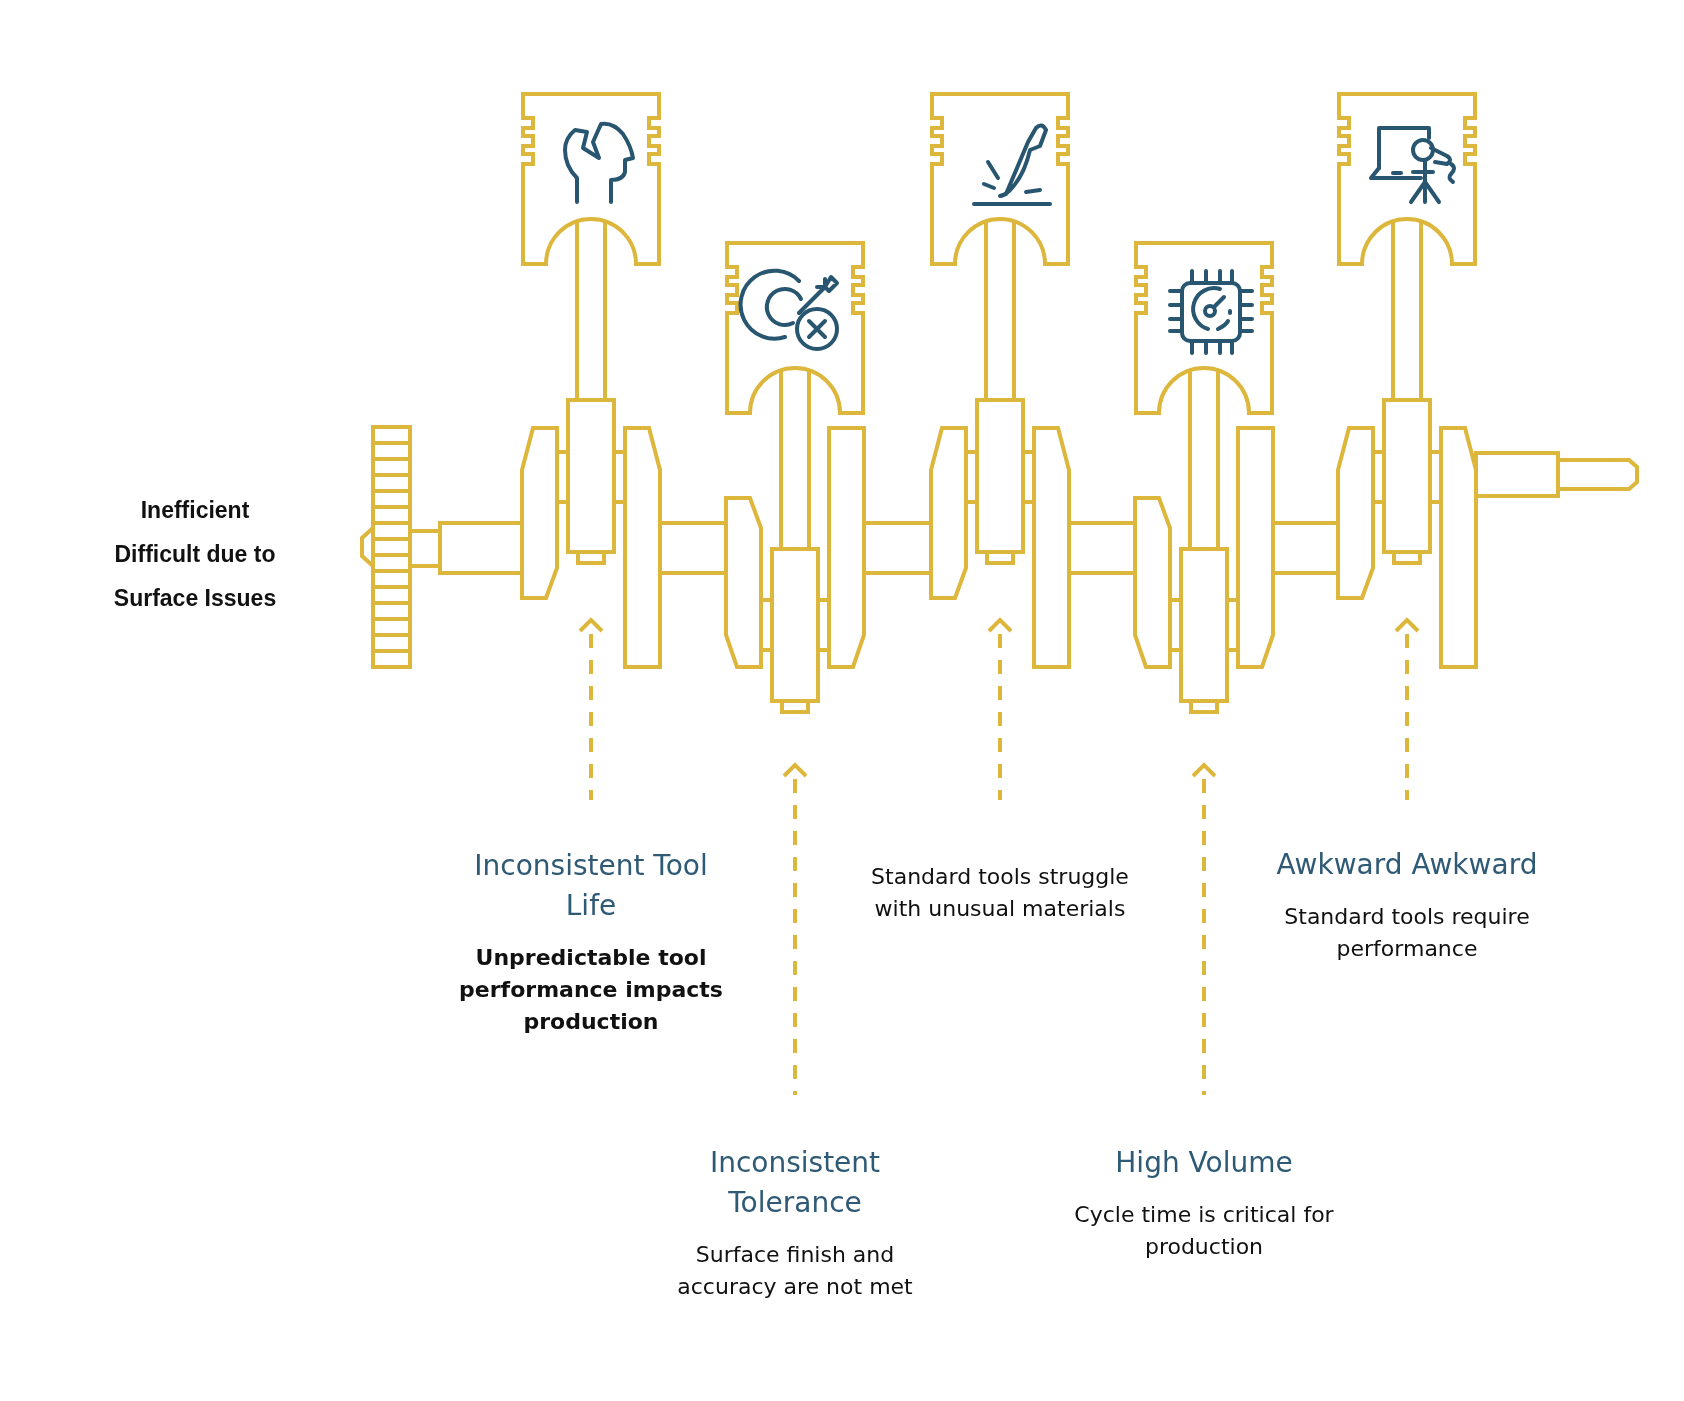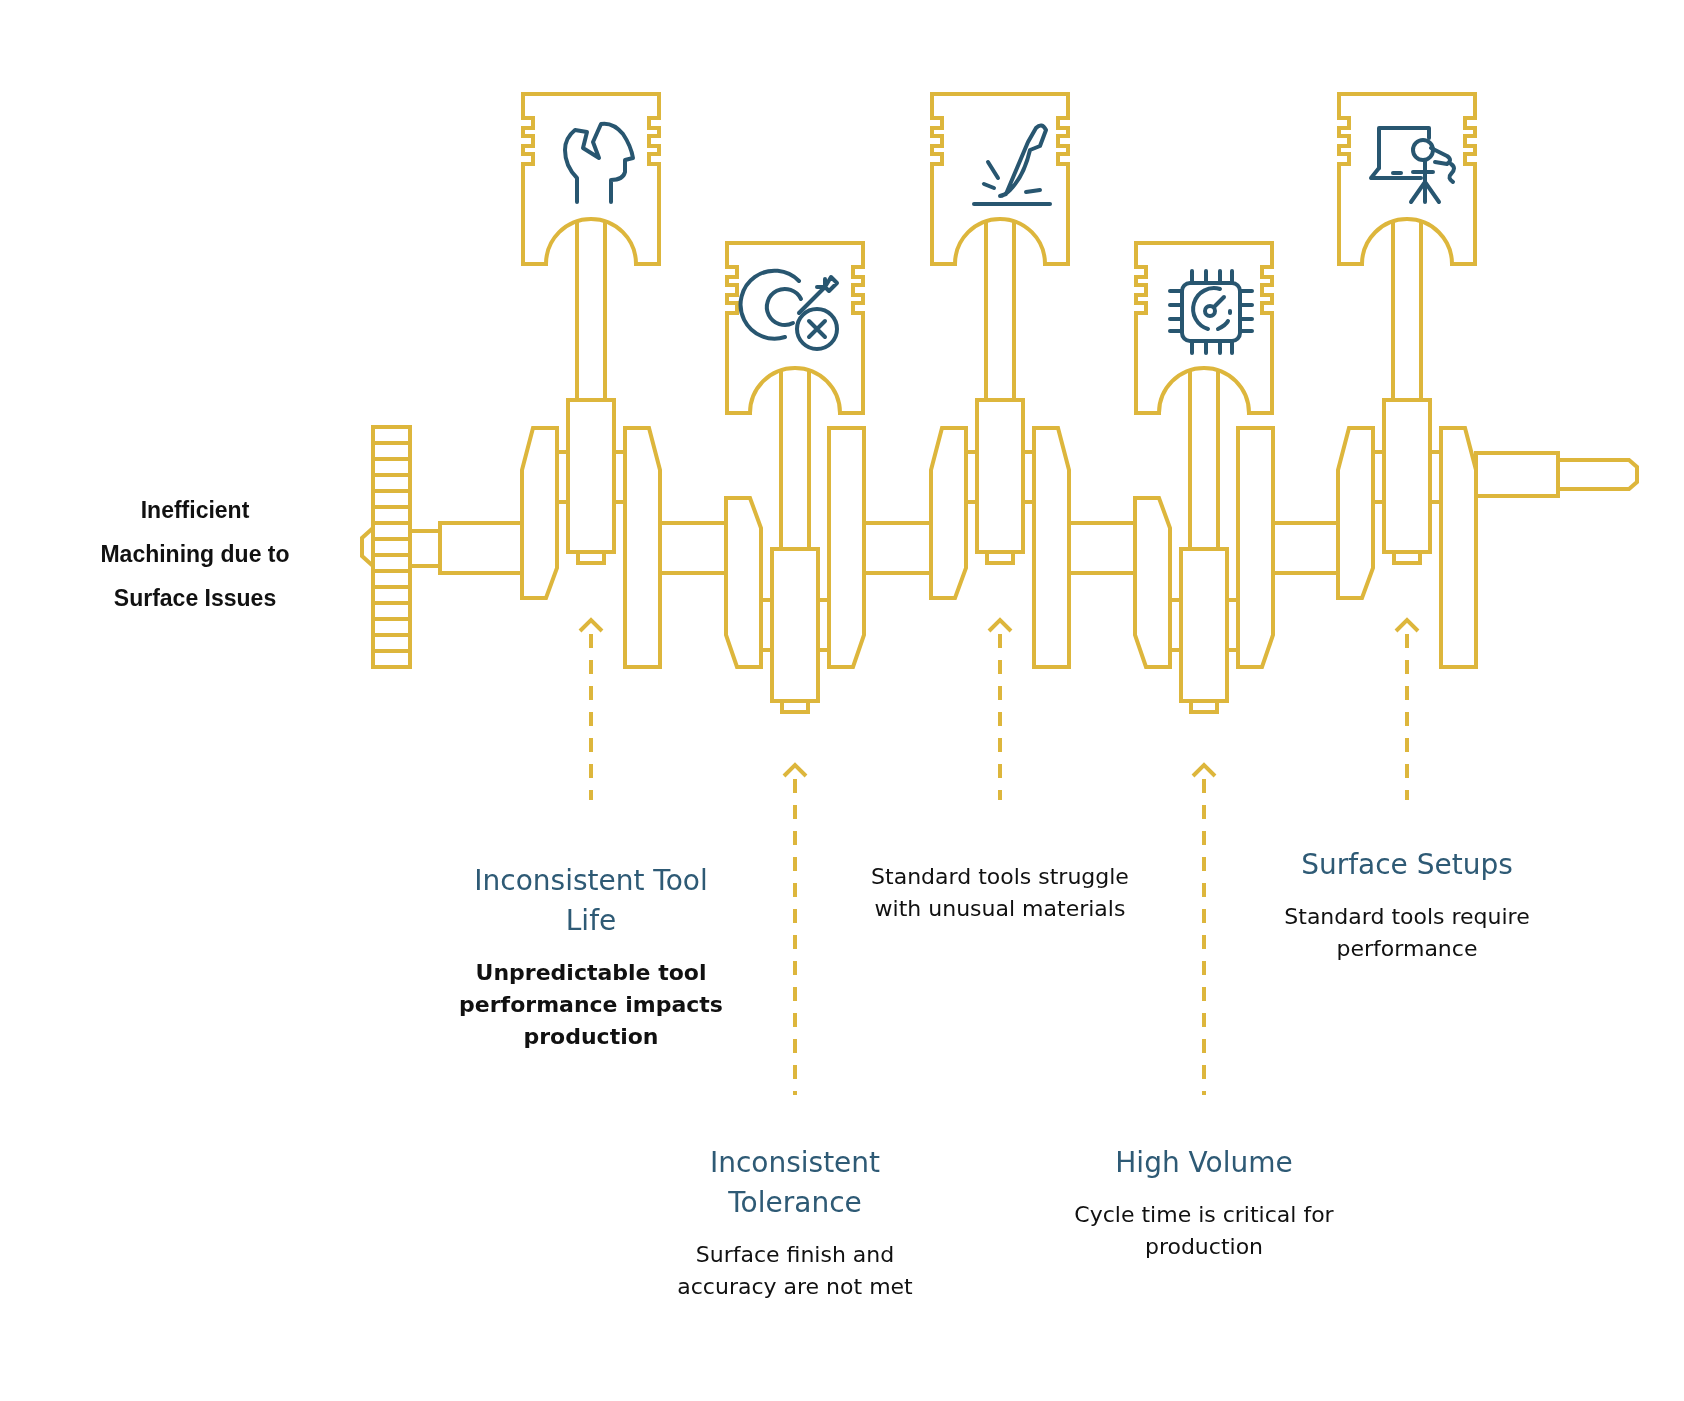--- a/index.html
+++ b/index.html
@@ -163,35 +163,35 @@
           <path class="icon" d="M58 44 L58 86 M58 66 L44 86 M58 66 L72 86 M46 56 L66 56"></path>
         </g>
         <path class="gold" d="M1396 631 L1407 620 L1418 631"></path>
         <line class="dash" x1="1407" y1="634" x2="1407" y2="800"></line>
       </g>
     </g>
 </svg>
 
 <div class="main-title">
   <div>Inefficient</div>
-  <div>Machining due to</div>
+  <div>Difficult due to</div>
   <div>Surface Issues</div>
 </div>
 
 <div class="block" style="left:441px; top:845px;">
-  <div class="t" style="width:270px;margin:16px auto;">Inconsistent Tool Life</div>
+  <div class="t" style="width:270px;margin:1px auto;">Inconsistent Tool Life</div>
   <div class="d" style="width:270px;margin:16px auto 16px;font-weight:bold;">Unpredictable tool performance impacts production</div>
 </div>
 <div class="block" style="left:645px; top:1143px;">
   <div class="t" style="width:200px;margin:0 auto;">Inconsistent Tolerance</div>
   <div class="d" style="width:270px;margin:16px auto 0;">Surface finish and accuracy are not met</div>
 </div>
 <div class="block" style="left:850px; top:845px;">
   <div class="d" style="width:280px;margin:16px auto 8px;">Standard tools struggle with unusual materials</div>
 </div>
 <div class="block" style="left:1054px; top:1143px;text-align:center;">
   <div class="t">High Volume</div>
   <div class="d" style="width:260px;margin:16px auto 0;">Cycle time is critical for production</div>
 </div>
 <div class="block" style="left:1257px; top:845px;">
-  <div class="t">Surface Setups</div>
+  <div class="t">Awkward Awkward</div>
   <div class="d" style="width:280px;margin:16px auto 0;">Standard tools require performance</div>
 </div>
 
 </body></html>

